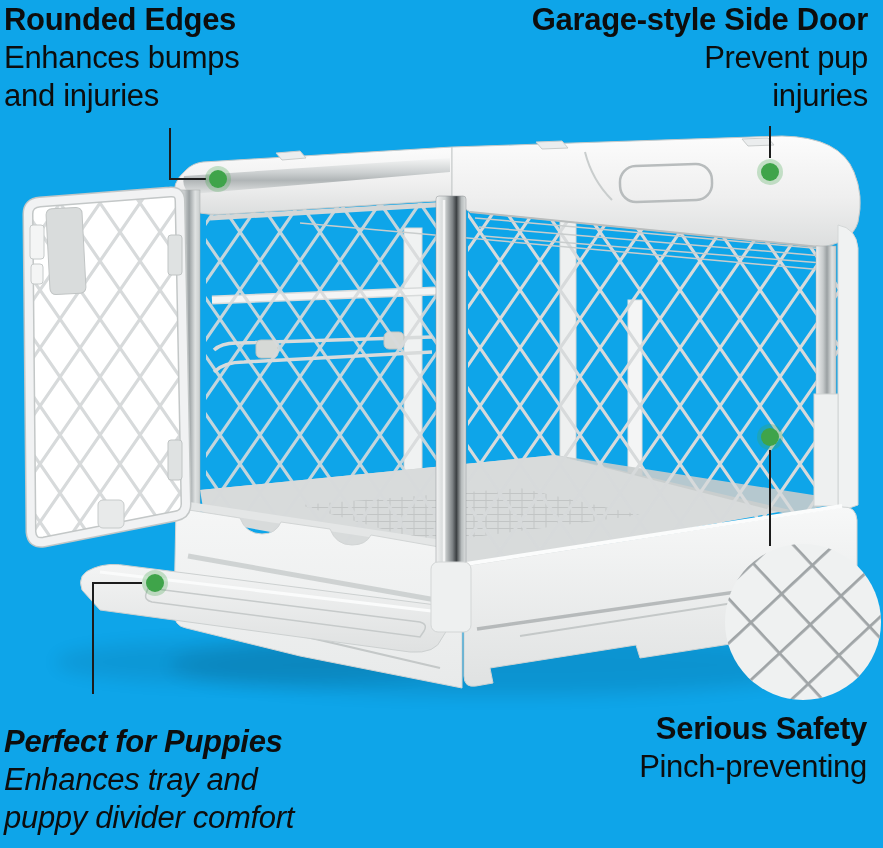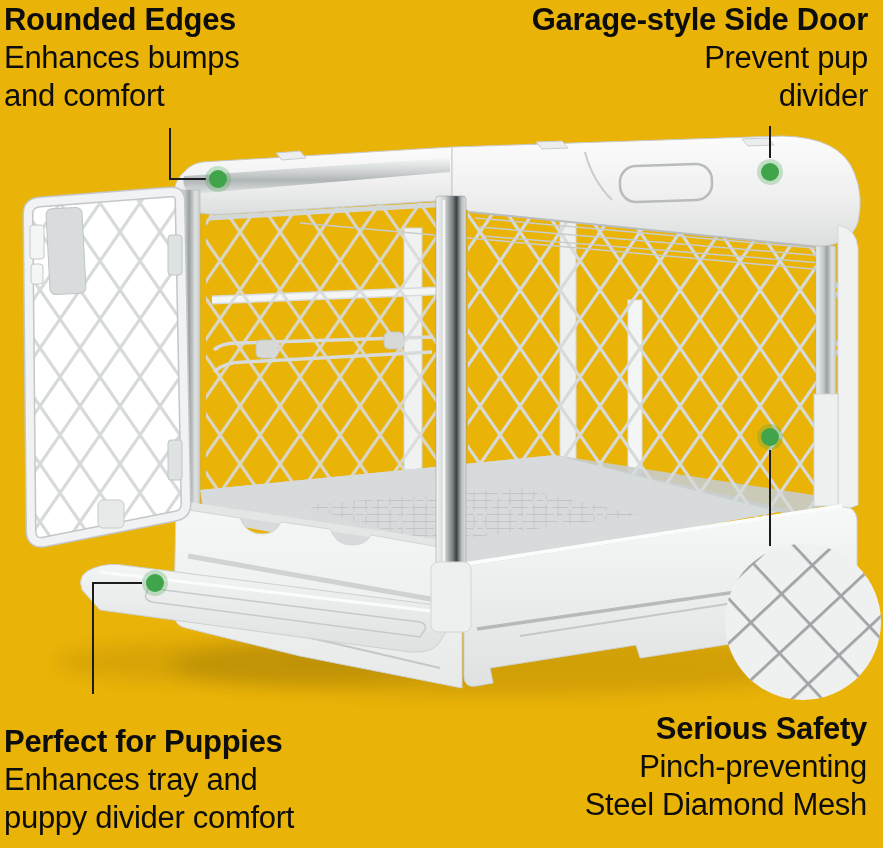--- a/index.html
+++ b/index.html
@@ -1,26 +1,26 @@
 <!DOCTYPE html>
 <html><head>
 <meta charset="utf-8">
 <style>
   html,body{margin:0;padding:0;background:#ffffff;}
   .stage{
-    position:relative;width:883px;height:848px;background:#eab308;overflow:hidden;
+    position:relative;width:883px;height:848px;background:#0ea5e9;overflow:hidden;
     font-family:"Liberation Sans","DejaVu Sans",sans-serif;color:#0d0d0d;
   }
   .figure-svg{position:absolute;left:0;top:0;}
   .callout{position:absolute;font-size:31px;line-height:38px;letter-spacing:-0.3px;white-space:nowrap;}
   .callout .c-title{font-weight:700;}
   .callout.align-right{text-align:right;}
   .tl{left:4px;top:1px;}
   .tr{right:15px;top:1px;}
-  .bl{left:4px;top:723px;}
+  .bl{left:4px;top:723px;font-style:italic;}
   .br{right:16px;top:710px;}
 </style>
 </head>
 <body>
 
 <div class="stage">
 
   <svg class="figure-svg" width="883" height="848" viewBox="0 0 883 848" role="img">
     <defs>
       <linearGradient id="topRailG" x1="0" y1="0" x2="0" y2="1">
@@ -203,34 +203,33 @@
       <circle cx="770" cy="437" r="13" opacity="0.28" fill="#3fa44a"></circle>
       <circle cx="770" cy="437" r="9" class="dot-core" fill="#3fa44a"></circle>
       <circle cx="155" cy="583" r="13" opacity="0.28" fill="#3fa44a"></circle>
       <circle cx="155" cy="583" r="9" class="dot-core" fill="#3fa44a"></circle>
     </g>
   </svg>
 
   <div class="callout tl">
     <div class="c-title">Rounded Edges</div>
     <div class="c-line">Enhances bumps</div>
-    <div class="c-line">and comfort</div>
+    <div class="c-line">and injuries</div>
   </div>
 
   <div class="callout tr align-right">
     <div class="c-title">Garage-style Side Door</div>
     <div class="c-line">Prevent pup</div>
-    <div class="c-line">divider</div>
+    <div class="c-line">injuries</div>
   </div>
 
   <div class="callout bl">
     <div class="c-title">Perfect for Puppies</div>
     <div class="c-line">Enhances tray and</div>
     <div class="c-line">puppy divider comfort</div>
   </div>
 
   <div class="callout br align-right">
     <div class="c-title">Serious Safety</div>
     <div class="c-line">Pinch-preventing</div>
-    <div class="c-line">Steel Diamond Mesh</div>
   </div>
 
 </div>
 
 </body></html>

